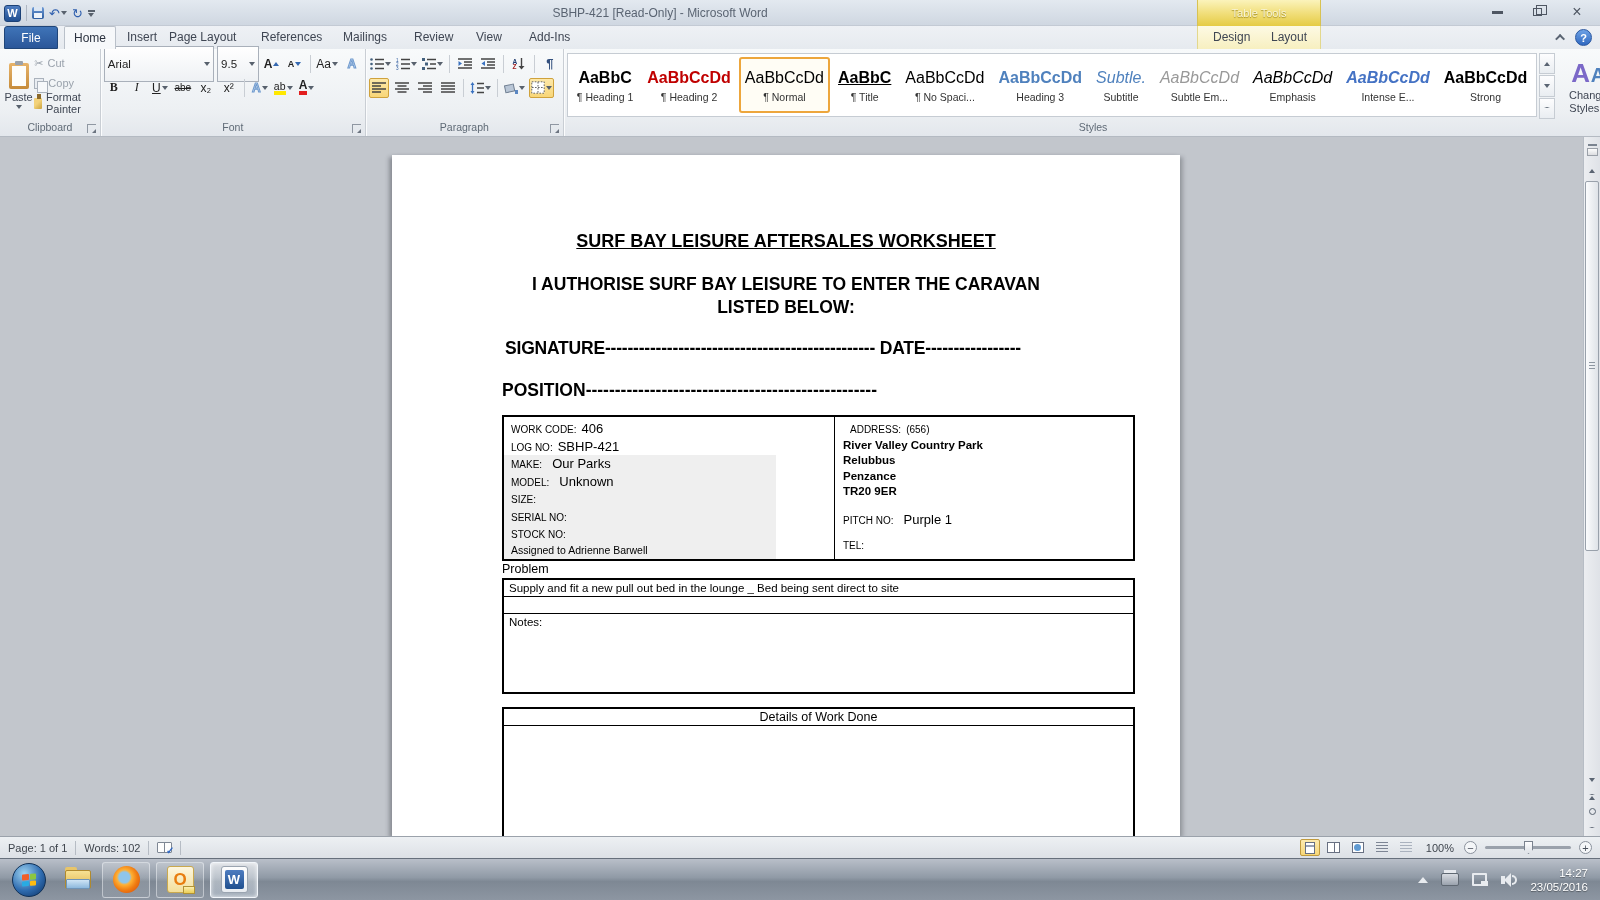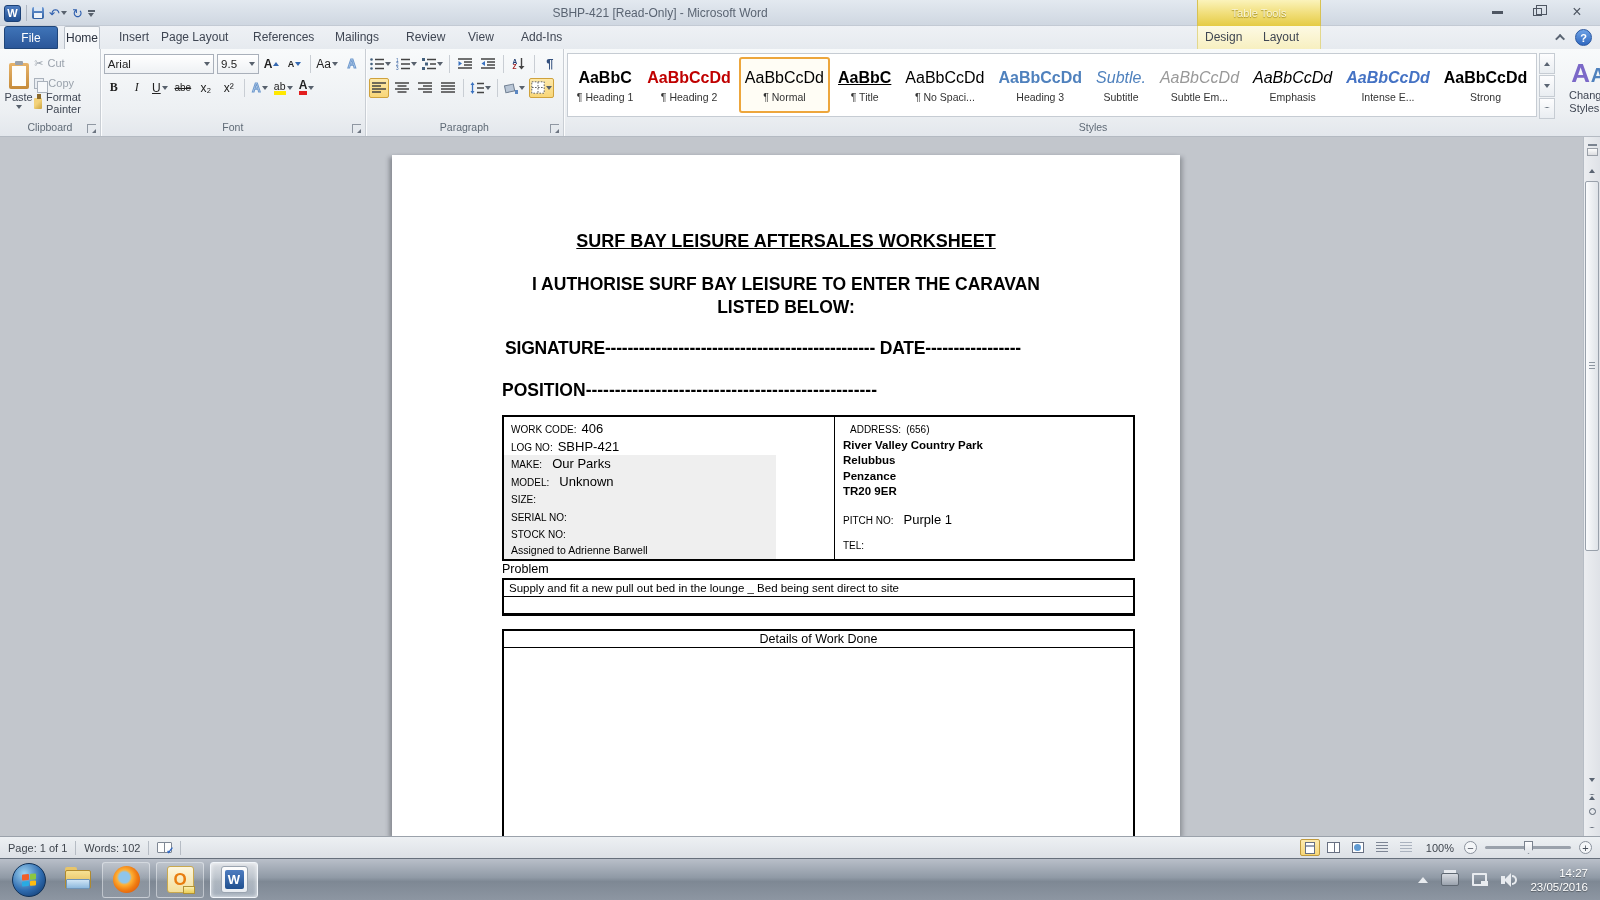--- a/index.html
+++ b/index.html
@@ -35,21 +35,21 @@
     color:#4e5662; font-size:13px; }
   .glyph-min { width:11px; height:3px; background:#4e5662; }
   .glyph-restore { width:9px; height:8px; border:1.5px solid #4e5662; position:relative; background:transparent; }
   .glyph-restore::before { content:""; position:absolute; left:2px; top:-4px; width:9px; height:8px;
     border:1.5px solid #4e5662; }
 
   
   #tabrow { top:26px; height:23px; background:linear-gradient(#eef1f5,#e6eaef); }
   .ctx-wash { position:absolute; left:1197px; width:124px; top:0; height:23px;
     background:linear-gradient(#fdfae4,#f7efc0); border-left:1px solid #e3d88d; border-right:1px solid #e3d88d; }
-  .tab { position:absolute; top:0; height:23px; line-height:23px; padding:0 1px; font-size:12px;
+  .tab { position:absolute; top:0; height:23px; line-height:23px; padding:0 9px; font-size:12px;
     color:#3f4653; cursor:default; }
   .tab-file { left:4px; width:54px; text-align:center; padding:0; color:#fff;
     background:linear-gradient(#3f74b8,#2a5699); border:1px solid #1f4579;
     border-radius:3px 3px 0 0; }
   .tab-active { background:#f6f8fa; border:1px solid #b9c0c9; border-bottom:none;
     border-radius:2px 2px 0 0; color:#2c3340; z-index:3; }
   .ribbon-right { position:absolute; right:8px; top:3px; display:flex; gap:10px; align-items:center; }
   .chev-up { width:7px; height:7px; border-top:2px solid #5a6472; border-left:2px solid #5a6472;
     transform:rotate(45deg) translateY(2px); }
   .help-btn { width:17px; height:17px; border-radius:50%; background:linear-gradient(#6ea2e6,#2f68c0);
@@ -83,21 +83,21 @@
   .copy-ic::before { content:""; position:absolute; left:2px; top:2px; width:9px; height:10px;
     border:1px solid #aab2bc; background:#f6f8fa; }
   .fp-ic { width:11px; height:11px; background:linear-gradient(135deg,#f3d27a 45%,#caa23c); border-radius:1px;
     position:relative; }
   .fp-ic::before { content:""; position:absolute; left:3px; top:-4px; width:4px; height:5px; background:#8d6a2a; }
 
   
   .g-font { width:265px; }
   .g-font .gbody { flex-direction:column; gap:3px; padding-top:1px; }
   .frow { display:flex; align-items:center; gap:3px; height:21px; }
-  .combo { border:1px solid #a9b0ba; background:linear-gradient(#fff,#eef1f4); height:20px;
+  .combo { border:1px solid #a9b0ba; background:linear-gradient(#fff,#eef1f4); height:36px;
     display:flex; align-items:center; font-size:11.5px; color:#222; padding:0 3px; }
   .combo .dd { margin-left:auto; }
   .combo-name { width:112px; }
   .combo-size { width:42px; }
   .rbtn { min-width:20px; height:20px; display:flex; align-items:center; justify-content:center;
     font-size:12px; color:#222; border-radius:2px; gap:1px; padding:0 1px; }
   .rbtn.active { background:linear-gradient(#fde8a9,#f8d678); border:1px solid #cfa23c; }
   .tinyA { font-weight:bold; font-size:12px; }
   .tinyA.sm { font-size:9px; }
   .caret-up { width:0;height:0;border-left:3px solid transparent;border-right:3px solid transparent;border-bottom:4px solid #3468b0; }
@@ -672,20 +672,21 @@
         <div class="ln" style="padding-left:0;"><span class="lbl">PITCH NO:</span><span class="val wide">Purple 1</span></div>
         <div class="gap8"></div>
         <div class="ln" style="padding-left:0;"><span class="lbl">TEL:</span></div>
       </div>
     </div>
 
     <div class="prob-head">Problem</div>
     <div class="tbl prob">
       <div class="prow r1">Supply and fit a new pull out bed in the lounge _ Bed being sent direct to site</div>
       <div class="prow r2"></div>
+      <div class="prow r3"><span>Notes:</span></div>
     </div>
 
     <div class="tbl done">
       <div class="drow-h">Details of Work Done</div>
       <div class="drow-b"></div>
     </div>
   </div>
 
   <div id="vscroll">
     <div class="sc-btn ruler-btn">

